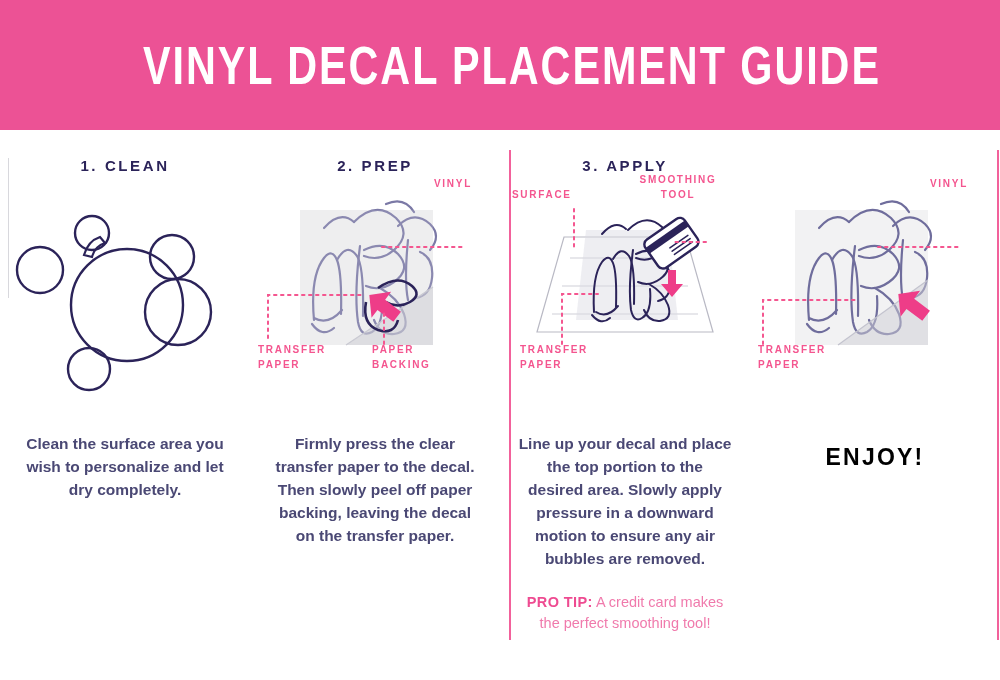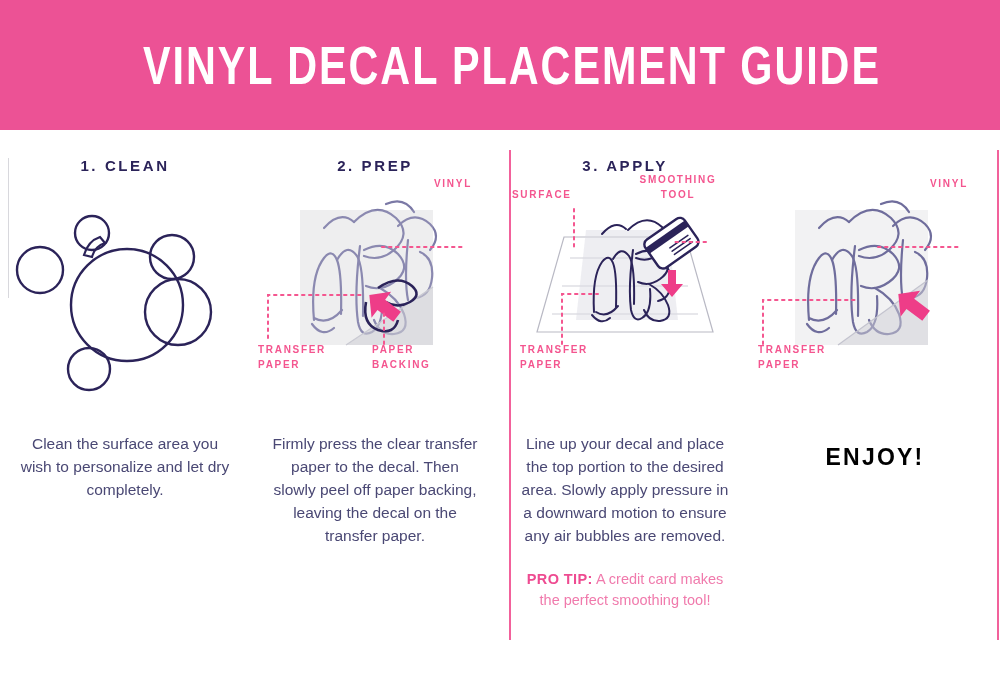--- a/index.html
+++ b/index.html
@@ -62,21 +62,21 @@
   .body-wrap{
     position:absolute;top:302px;left:0;width:250px;
   }
   .body-text{
     text-align:center;
     color:#4a4874;
     font-size:15.5px;
     line-height:23px;
     padding:0 18px;
     box-sizing:border-box;
-    font-weight:400;
+    font-weight:700;
   }
   .protip{
     text-align:center;
     font-size:14.5px;
     line-height:21px;
     color:#f07aac;
     padding:0 16px;
     margin-top:22px;
     box-sizing:border-box;
   }

